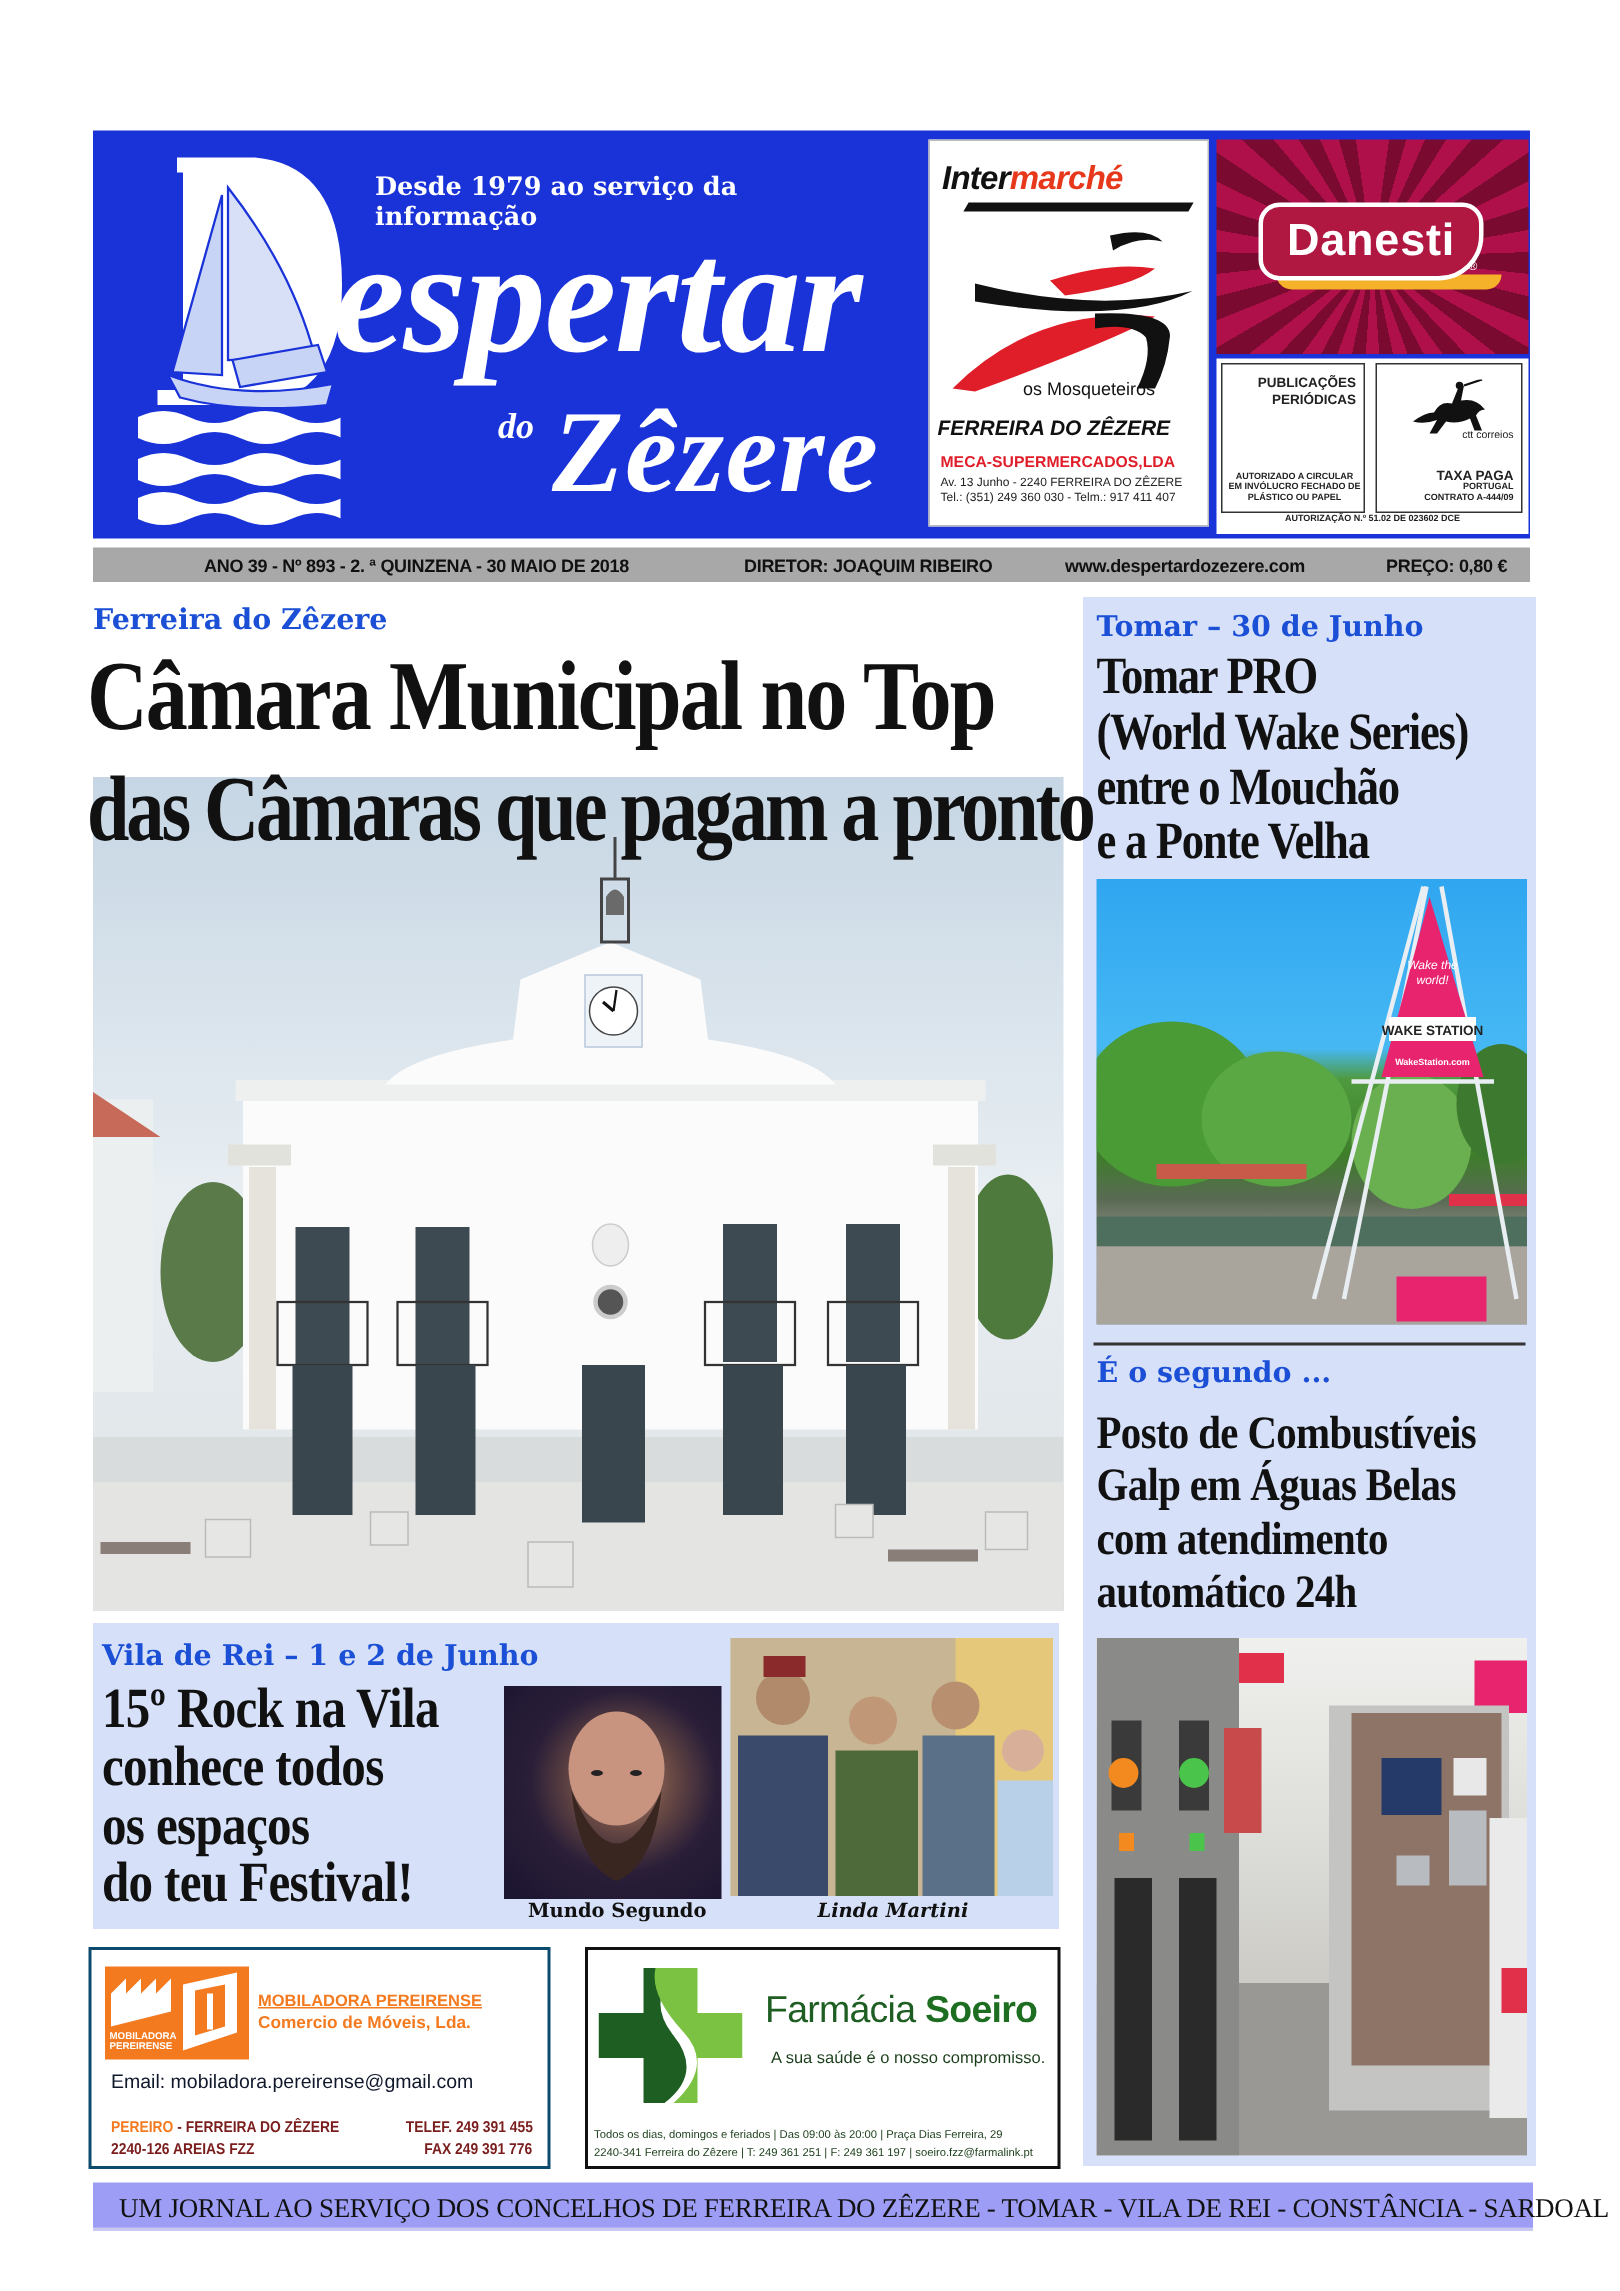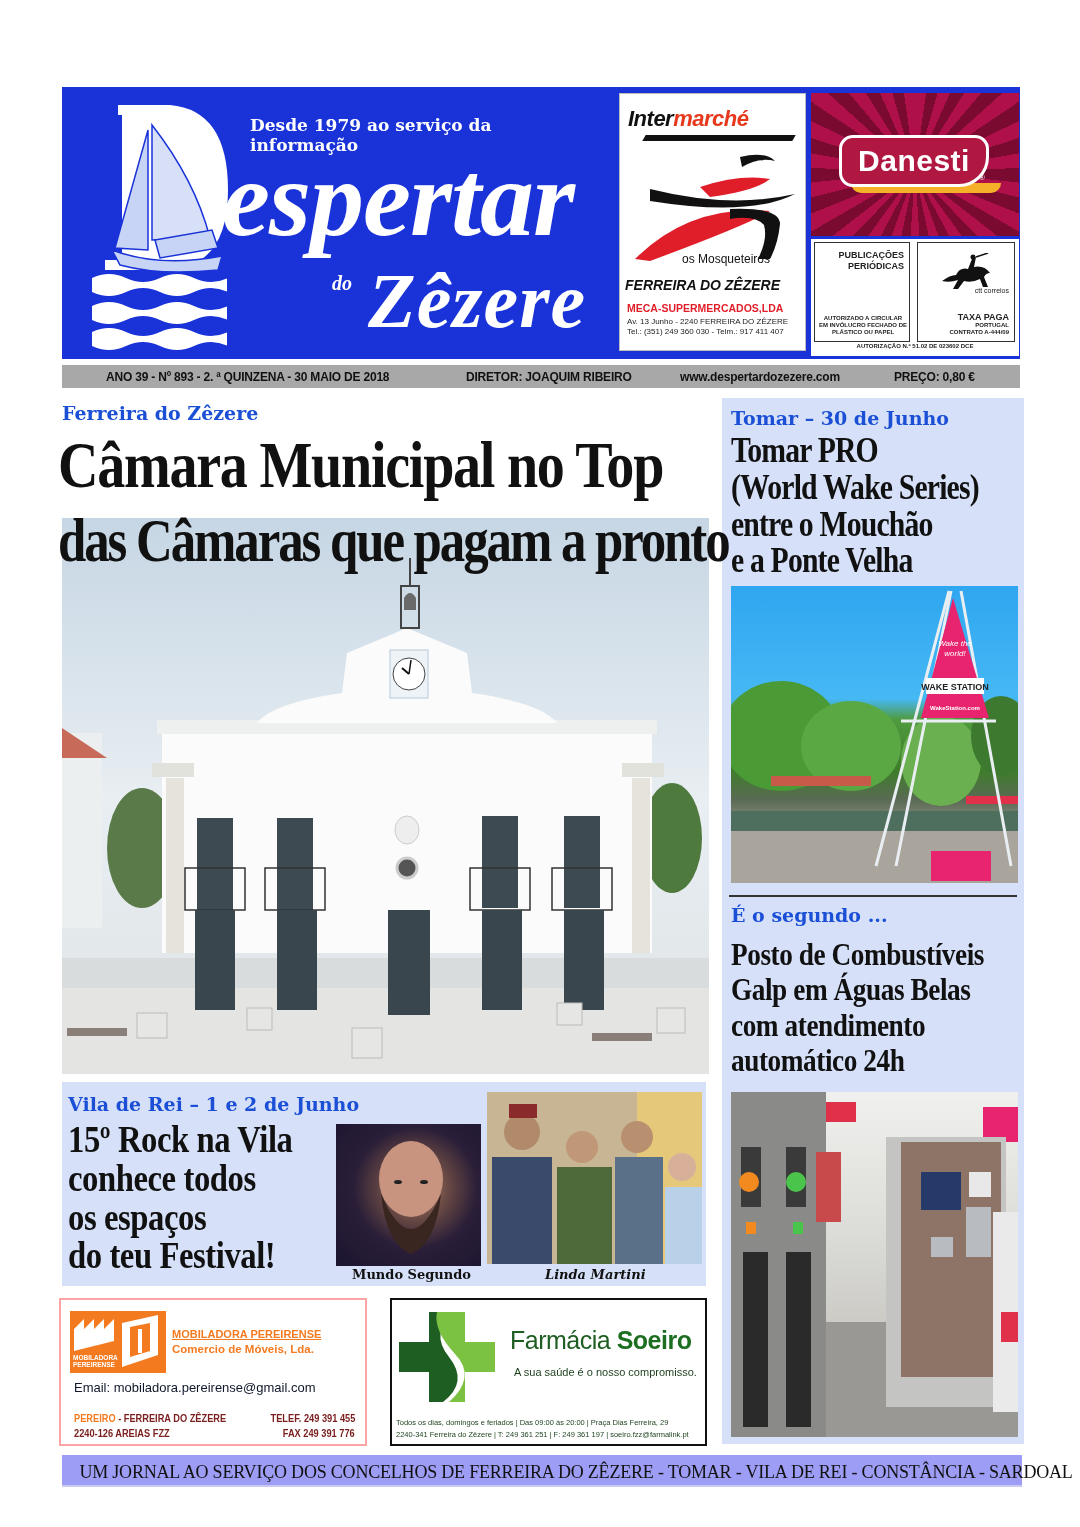--- a/index.html
+++ b/index.html
@@ -4,21 +4,21 @@
 <style>
   * { box-sizing: border-box; margin: 0; padding: 0; }
   body { width: 1080px; height: 1527px; background: #ffffff; position: relative; overflow: hidden; font-family: "Liberation Sans", sans-serif; }
   .abs { position: absolute; }
 
   
   .masthead { left: 62px; top: 87px; width: 958px; height: 272px; background: #1a33d9; }
   .tagline { left: 250px; top: 115px; width: 350px; color: #fff; font-family: "DejaVu Serif", serif; font-weight: bold; font-size: 17px; }
   .big-d { left: 100px; top: 100px; width: 130px; height: 180px; }
   .title-espertar { left: 222px; top: 145px; color: #fff; font-family: "Liberation Serif", serif; font-style: italic; font-weight: bold; font-size: 108px; letter-spacing: -1px; line-height: 1; }
-  .title-do { left: 332px; top: 272px; color: #fff; font-family: "Liberation Serif", serif; font-style: italic; font-weight: bold; font-size: 20px; }
+  .title-do { left: 332px; top: 272px; color: #fff; font-family: "Liberation Serif", serif; font-style: italic; font-weight: bold; font-size: 24px; }
   .title-zezere { left: 368px; top: 262px; color: #fff; font-family: "Liberation Serif", serif; font-style: italic; font-weight: bold; font-size: 78px; line-height: 1; letter-spacing: 1px; }
   .waves { left: 92px; top: 270px; width: 135px; height: 80px; }
 
   
   .ad-inter { left: 619px; top: 93px; width: 187px; height: 258px; background: #fff; border: 1px solid #bbb; }
   .inter-logo { left: 8px; top: 12px; font-size: 22px; font-weight: bold; font-style: italic; letter-spacing: -0.5px; }
   .inter-logo .i1 { color: #111; }
   .inter-logo .i2 { color: #e8381c; text-decoration: none; }
   .inter-under { left: 24px; top: 41px; width: 150px; height: 6px; background: #111; transform: skewX(-30deg); }
   .mosq-graphic { left: 10px; top: 55px; width: 170px; height: 115px; }
@@ -43,21 +43,21 @@
   .pub-title { right: 5px; top: 7px; font-size: 9px; font-weight: bold; text-align: right; color: #222; line-height: 1.25; }
   .pub-auth { left: 4px; top: 72px; width: 88px; font-size: 6px; font-weight: bold; text-align: center; color: #222; line-height: 1.2; }
   .ctt-logo { left: 18px; top: 10px; width: 60px; height: 40px; }
   .ctt-name { right: 5px; top: 44px; font-size: 7px; color: #222; }
   .taxa { right: 5px; top: 70px; font-size: 9px; font-weight: bold; color: #222; text-align: right; line-height: 1.05; }
   .taxa small { display: block; font-size: 6px; }
   .autorizacao { left: 0; top: 104px; width: 208px; text-align: center; font-size: 6px; font-weight: bold; color: #222; }
 
   
   .infobar { left: 62px; top: 365px; width: 958px; height: 23px; background: #a8a8a8; color: #111; font-size: 12px; font-weight: bold; display: flex; align-items: center; }
-  .infobar span { position: absolute; white-space: nowrap; letter-spacing: -0.2px; }
+  .infobar span { position: absolute; white-space: nowrap; letter-spacing: -0.2px; margin-left: 30px; }
 
   
   .kicker { color: #1a4fd6; font-family: "DejaVu Serif", serif; font-weight: bold; font-size: 19px; }
   .main-kicker { left: 62px; top: 402px; }
   .headline { font-family: "Liberation Serif", serif; font-weight: bold; color: #111; letter-spacing: -1.5px; }
   .main-hl1 { left: 58px; top: 430px; font-size: 66px; transform: scaleX(0.85); transform-origin: left; white-space: nowrap; line-height: 1.05; }
   .main-hl2 { left: 58px; top: 508px; font-size: 62px; transform: scaleX(0.82); transform-origin: left; white-space: nowrap; line-height: 1.05; letter-spacing: -2.5px; }
   .main-photo { left: 62px; top: 518px; width: 647px; height: 556px; overflow: hidden;
     background: linear-gradient(180deg, #c9d8e6 0%, #e6edf2 35%, #d6dde2 60%, #cfd3d6 80%, #c3c6c9 100%); z-index: 0; }
   .main-hl2 { z-index: 2; }
@@ -79,21 +79,21 @@
   .rock-hl { left: 68px; top: 1120px; font-size: 38px; line-height: 1.02; transform: scaleX(0.86); transform-origin: left; white-space: nowrap; letter-spacing: -0.5px; }
   .photo-mundo { left: 336px; top: 1124px; width: 145px; height: 142px; overflow: hidden;
     background: radial-gradient(ellipse at 55% 45%, #b88b7a 0%, #6a4a44 28%, #2a1e38 55%, #1b1530 100%); }
   .photo-linda { left: 487px; top: 1092px; width: 215px; height: 172px; overflow: hidden;
     background: linear-gradient(90deg, #c9b28c 0%, #8e7a60 20%, #4a5a2e 45%, #6a7a8e 70%, #b8c4d6 100%); }
   .caption { font-family: "DejaVu Serif", serif; font-weight: bold; font-size: 13px; color: #111; }
   .cap-mundo { left: 352px; top: 1267px; }
   .cap-linda { left: 545px; top: 1267px; font-style: italic; }
 
   
-  .ad-mob { left: 59px; top: 1298px; width: 308px; height: 148px; border: 2px solid #fca5a5; background: #fff; }
+  .ad-mob { left: 59px; top: 1298px; width: 308px; height: 148px; border: 2px solid #0c4a6e; background: #fff; }
   .mob-logo { left: 9px; top: 11px; width: 96px; height: 62px; background: #f47a20; }
   .mob-logo-text { left: 3px; top: 44px; color: #fff; font-size: 6.5px; font-weight: bold; line-height: 1.05; }
   .mob-name { left: 111px; top: 28px; color: #f47a20; font-size: 11px; font-weight: bold; text-decoration: underline; white-space: nowrap; }
   .mob-sub { left: 111px; top: 43px; color: #f47a20; font-size: 11.5px; font-weight: bold; white-space: nowrap; }
   .mob-email { left: 13px; top: 80px; color: #0f172a; font-size: 13px; white-space: nowrap; }
   .mob-addr1 { left: 13px; top: 112px; font-size: 10.5px; font-weight: bold; color: #7a1d1d; white-space: nowrap; transform: scaleX(0.88); transform-origin: left; }
   .mob-addr1 .orange { color: #f47a20; }
   .mob-addr2 { left: 13px; top: 127px; font-size: 10.5px; font-weight: bold; color: #7a1d1d; white-space: nowrap; transform: scaleX(0.88); transform-origin: left; }
   .mob-tel { right: 10px; top: 112px; font-size: 10.5px; font-weight: bold; color: #7a1d1d; white-space: nowrap; transform: scaleX(0.88); transform-origin: right; }
   .mob-fax { right: 10px; top: 127px; font-size: 10.5px; font-weight: bold; color: #7a1d1d; white-space: nowrap; transform: scaleX(0.88); transform-origin: right; }

